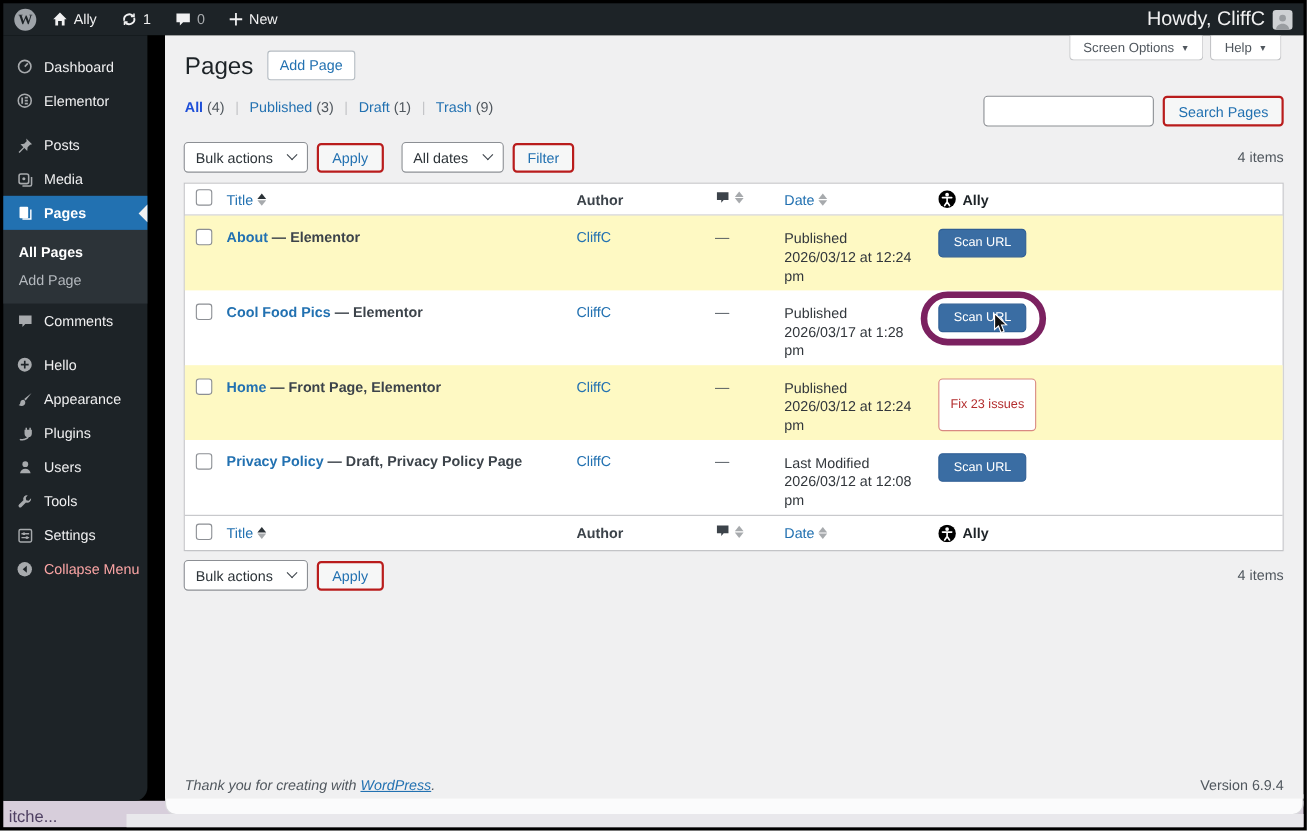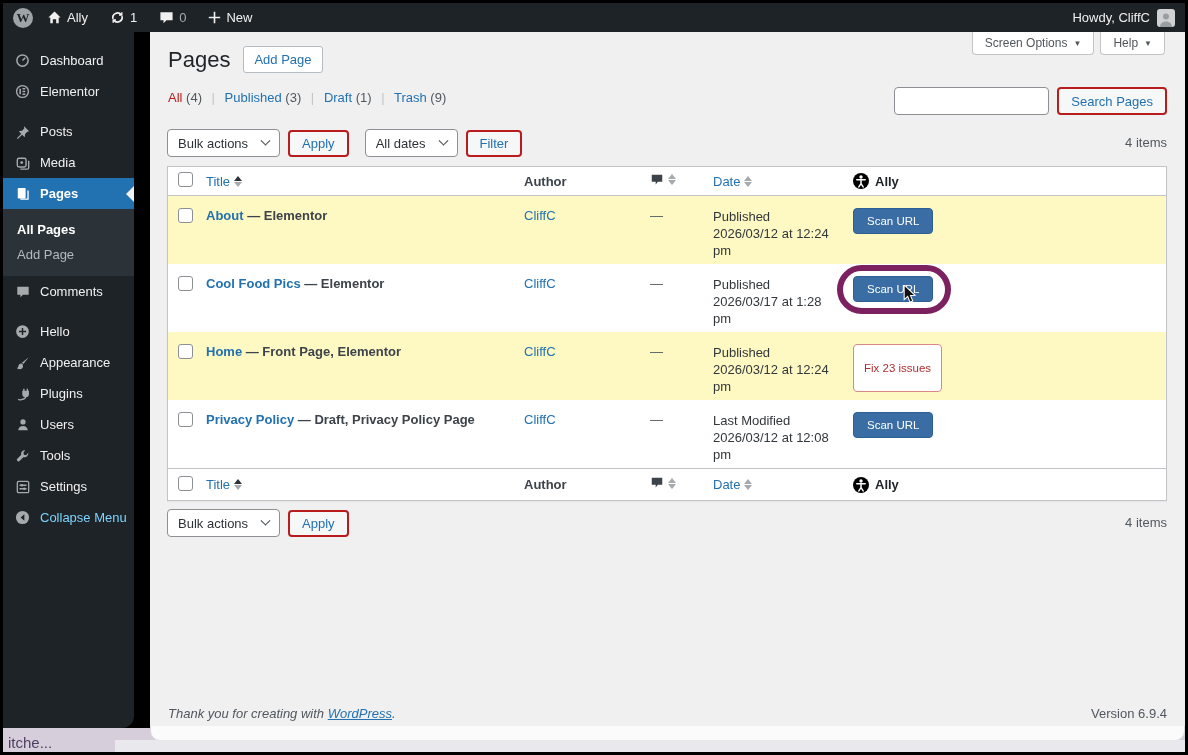--- a/index.html
+++ b/index.html
@@ -18,50 +18,50 @@
   .bottom-gray { position:absolute; left:115px; right:3px; top:740px; bottom:3px; background:#e9e8ec; }
   .window-edge { position:absolute; left:150px; right:3px; top:722px; height:19px; background:#fbfbfc; border-radius:0 0 10px 10px; border:1px solid #d9d9dc; }
 
   
   .adminbar { position:absolute; left:3px; right:3px; top:3px; height:29px; background:#1d2327; color:#f0f0f1; display:flex; align-items:center; z-index:30; }
   .ab-left { display:flex; align-items:center; gap:6px; padding-left:10px; }
   .ab-item { display:flex; align-items:center; gap:5px; padding:0 8px; height:29px; font-size:13px; }
   .ab-icon { display:inline-flex; }
   .wp-logo { width:20px; height:20px; border-radius:50%; background:#9ea3a8; color:#1d2327; display:flex; align-items:center; justify-content:center; font-weight:bold; font-size:13px; font-family:"Liberation Serif", serif; }
   .ab-count-dim { color:#a7aaad; }
-  .ab-right { margin-left:auto; display:flex; align-items:center; gap:7px; padding-right:10px; font-size:13px; }
+  .ab-right { margin-left:auto; display:flex; align-items:center; gap:7px; padding-right:10px; font-size:18px; }
   .avatar { width:18px; height:18px; border-radius:3px; background:#cfd1d4; display:flex; align-items:flex-end; justify-content:center; overflow:hidden; }
 
   
   .sidebar { position:absolute; left:3px; top:32px; width:131px; height:696px; background:#1d2327; color:#f0f0f1; border-bottom-right-radius:12px; padding-top:13px; z-index:20; }
   .menu-item { position:relative; height:31px; display:flex; align-items:center; gap:9px; padding-left:11px; font-size:13px; font-weight:400; cursor:pointer; }
   .menu-item .mi { color:#a7aaad; display:inline-flex; width:17px; justify-content:center; }
   .menu-item.selected { background:#2271b1; color:#fff; font-weight:bold; }
   .menu-item.selected .mi { color:#fff; }
   .menu-item.selected::after { content:""; position:absolute; right:0; top:50%; margin-top:-8px; border-top:8px solid transparent; border-bottom:8px solid transparent; border-right:8px solid #f0f0f1; }
   .menu-sep { height:9px; }
   .submenu { background:#2c3338; padding:8px 0 9px 0; }
   .submenu-item { padding:5px 0 5px 14px; font-size:13px; color:#b4b9be; cursor:pointer; }
   .submenu-item.current { color:#fff; font-weight:bold; }
-  .menu-item.dim { color:#7dd3fc;text-align:right; }
+  .menu-item.dim { color:#fca5a5;text-align:right; }
 
   
   .main { position:absolute; left:150px; top:32px; right:3px; height:694px; background:#f0f0f1; z-index:10; }
 
   .screen-tabs { position:absolute; top:0; right:20px; display:flex; gap:6px; }
   .screen-tab { background:#fff; border:1px solid #c3c4c7; border-top:none; border-radius:0 0 4px 4px; padding:4px 12px; font-size:12px; color:#50575e; display:flex; align-items:center; gap:6px; cursor:pointer;justify-content:center; }
   .tri { font-size:8px; color:#50575e; }
 
   .page-head { position:absolute; left:18px; top:14px; display:flex; align-items:center; gap:13px; }
   .page-title { font-size:22px; font-weight:400; color:#1d2327; }
   .btn-outline { background:#fff; border:1px solid #b5bcc2; border-radius:3px; color:#2271b1; font-size:13px; padding:5px 10px; cursor:pointer; font-family:inherit; }
 
   .filter-links { position:absolute; left:18px; top:58px; font-size:13px; color:#646970; }
   .filter-links a { color:#2271b1; text-decoration:none; cursor:pointer; }
-  .filter-links .current-f { color:#b91c1c; font-weight:normal; }
+  .filter-links .current-f { color:#1d4ed8; font-weight:bold; }
   .filter-links .cnt { color:#50575e; }
   .filter-sep { margin:0 6px; color:#c3c4c7; }
 
   .search-box { position:absolute; top:55px; right:18px; display:flex; gap:8px; }
   .search-input { width:155px; height:28px; border:1px solid #8c8f94; border-radius:4px; background:#fff; padding:0 8px; font-size:13px; font-family:inherit; }
   .btn-blue-outline { background:#f6f7f7; border:2px solid #b91c1c; border-radius:4px; color:#2271b1; font-size:13px; padding:4px 12px; cursor:pointer; font-family:inherit; }
 
   .bulk-row { position:absolute; left:17px; top:97px; display:flex; gap:8px; align-items:center; }
   .select { background:#fff; border:1px solid #8c8f94; border-radius:4px; height:28px; display:flex; align-items:center; gap:14px; padding:0 10px; font-size:13px; color:#2c3338; cursor:pointer; }
   .chev { width:7px; height:7px; border-right:1.6px solid #3c434a; border-bottom:1.6px solid #3c434a; transform:rotate(45deg) translate(-2px,-2px); }

